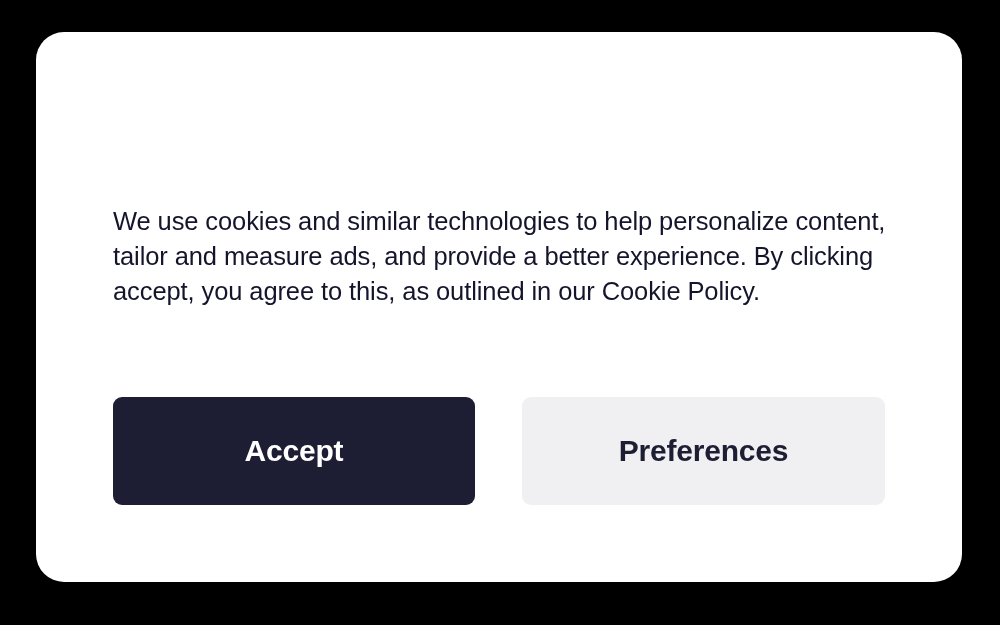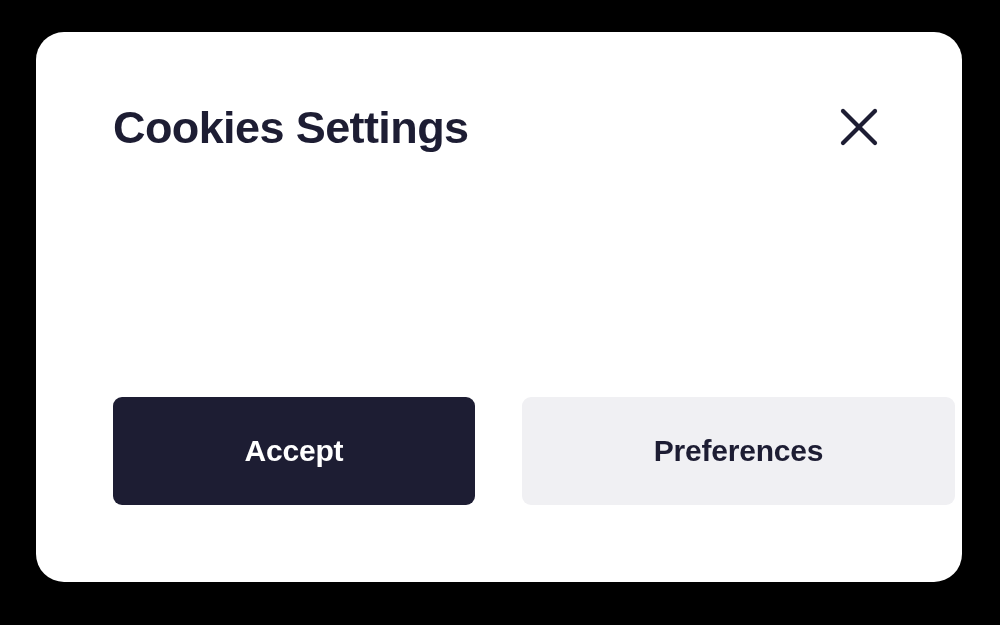--- a/index.html
+++ b/index.html
@@ -119,45 +119,36 @@
     padding: 0 4px;
   }
 
   .btn-accept {
     width: 362px;
     background: #1d1d33;
     color: #ffffff;
   }
 
   .btn-preferences {
-    width: 433px;
+    width: 363px;
     background: #f0f0f3;
     color: #1d1d33;
   }
 </style>
 </head>
 <body>
 
 <div class="screen">
 
   <div class="cookie-dialog">
 
-    <div class="dialog-header">
-      <h1 class="dialog-title">Cookies Settings</h1>
 
-      <button class="close-button">
-        <span>
-          <svg width="40" height="40" viewBox="0 0 40 40" aria-hidden="true">
-            <line x1="4" y1="4" x2="36" y2="36" stroke="#1d1d33" stroke-width="4.2" stroke-linecap="round"></line>
-            <line x1="36" y1="4" x2="4" y2="36" stroke="#1d1d33" stroke-width="4.2" stroke-linecap="round"></line>
-          </svg>
-        </span>
-      </button>
+    <div class="dialog-body">
+      <p class="dialog-body-text">We use cookies and similar technologies to help personalize content, tailor and measure ads, and provide a better experience. By clicking accept, you agree to this, as outlined in our Cookie Policy.</p>
     </div>
-
 
     <div class="dialog-actions">
       <button class="btn btn-accept">Accept</button>
       <button class="btn btn-preferences">Preferences</button>
     </div>
 
   </div>
 </div>
 
 </body></html>

